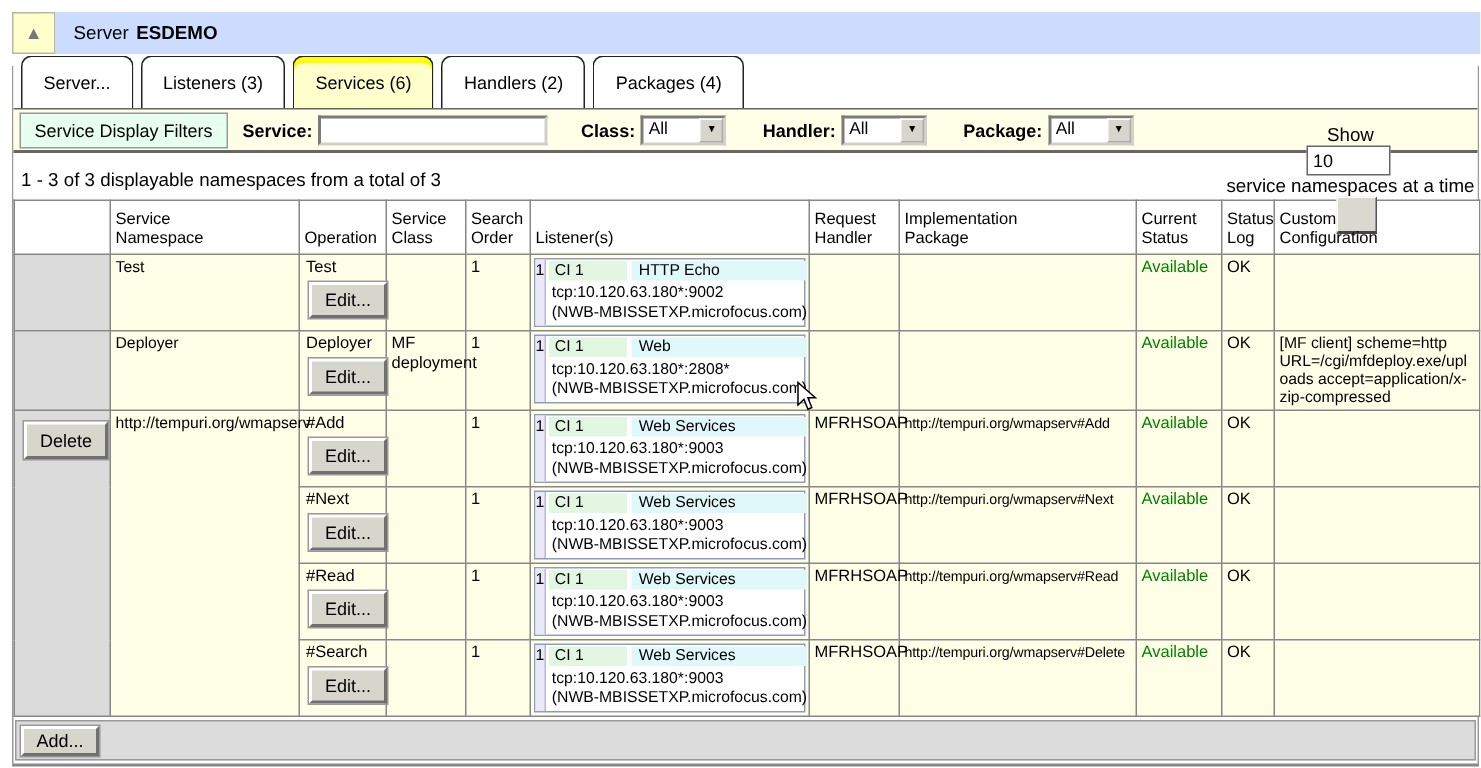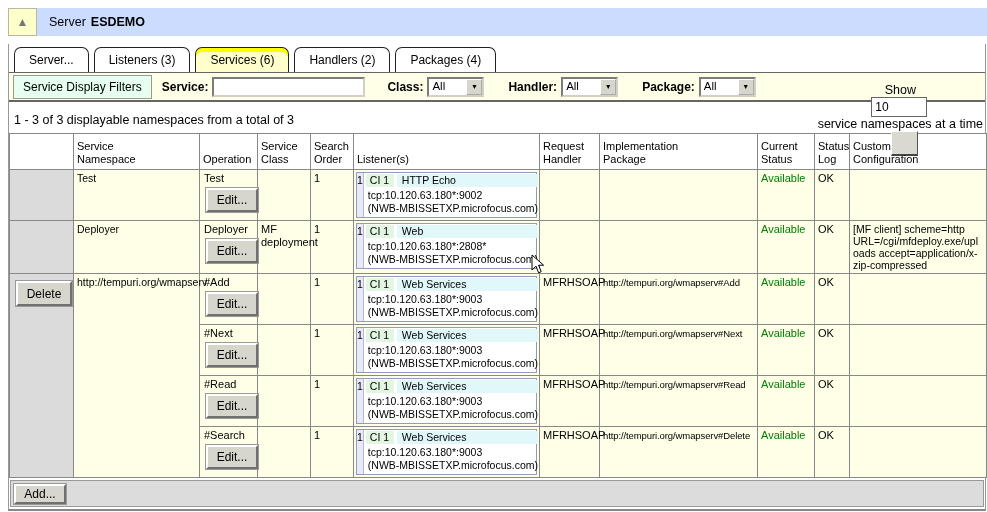--- a/index.html
+++ b/index.html
@@ -10,21 +10,21 @@
   .top-header { position:absolute; left:8px; top:8px; width:979px; height:28px; display:flex; }
   .collapse-box { width:29px; height:28px; background:#FFFFCC; border:1px solid #b9b9a0; display:flex; align-items:center; justify-content:center; color:#777; font-size:12px; }
   .title-bar { flex:1; background:#CBDCFF; display:flex; align-items:center; padding-left:12px; font-size:12.5px; color:#000; gap:5px; }
   .title-bar b { font-weight:bold; }
 
   
   .frame { position:absolute; left:8px; top:44px; width:978px; border-left:1px solid #999; border-right:1px solid #999; border-bottom:2px solid #888; background:#fff; }
 
   
   .tabs-row { height:28px; padding:2px 0 0 5px; background:#fff; display:flex; align-items:flex-end; }
-  .tab { display:inline-flex; align-items:center; height:25px; padding:0 14px; margin-right:5px; border:1px solid #222; border-bottom:none; border-radius:7px 7px 0 0; background:#fff; font-size:12px; cursor:default; }
+  .tab { display:inline-flex; align-items:center; height:35px; padding:0 14px; margin-right:5px; border:1px solid #222; border-bottom:none; border-radius:7px 7px 0 0; background:#fff; font-size:12px; cursor:default; }
   .tab.active { background:#FFFFCC; box-shadow: inset 0 4px 0 0 #FFFF00; }
 
   
   .filter-row { height:30px; background:#FFFFE8; border-top:1px solid #666; border-bottom:2px solid #666; display:flex; align-items:center; padding-left:4px; font-size:12px; }
   .filter-box { background:#E6FFEE; border:1px solid #999; padding:4px 9px; font-size:12px; }
   .flabel { font-weight:bold; font-size:12px; }
   .ml10{margin-left:10px;} .ml4{margin-left:4px;} .ml22{margin-left:22px;} .ml24{margin-left:24px;}
   .text-input { width:153px; height:20px; border:2px inset #d0d0c8; background:#fff; font-family:inherit; font-size:12px; padding:0 3px; }
   .dropdown { display:inline-flex; width:57px; height:20px; border:2px inset #d0d0c8; background:#fff; align-items:stretch; }
   .dd-value { flex:1; font-size:11.5px; padding:1px 0 0 3px; }
@@ -52,21 +52,21 @@
   .btn { font-family:inherit; font-size:12px; color:#000; background:#D6D6CC; border-top:2px solid #fff; border-left:2px solid #fff; border-right:2px solid #707070; border-bottom:2px solid #707070; outline:1px solid #999; cursor:default; }
   .edit-btn { width:52px; height:24px; margin:3px 0 0 3px; }
   .delete-btn { width:56px; height:25px; margin:5px 0 0 3px; }
   .add-btn { width:52px; height:20px; margin:0; }
 
   
   .listener { display:flex; border:1px solid #8f9cc0; background:#fff; height:46px; }
   .l-num { width:16px; background:#E9E9F8; border-right:1px solid #b8b8d8; text-align:center; font-size:10.5px; padding-top:1px; }
   .l-main { flex:1; display:flex; flex-direction:column; }
   .l-head { display:flex; gap:3px; padding:1px 2px; }
-  .l-ci { background:#E2F6E2; padding:0 4px; font-size:10.5px; width:28px; }
+  .l-ci { background:#E2F6E2; padding:0 4px; font-size:10.5px; width:52px; }
   .l-name { background:#E0F8FA; padding:0 5px; font-size:10.5px; flex:1; }
   .l-body { font-size:10.5px; line-height:13px; padding:1px 2px 0 4px; white-space:nowrap; overflow:hidden; }
 
   
   .add-bar { margin:2px 1px 2px 1px; height:27px; background:#DCDCDC; border:1px solid #999; display:flex; align-items:center; padding-left:3px; }
 
   
   .cursor { position:absolute; left:531px; top:254px; width:14px; height:21px; z-index:50; pointer-events:none; }
 </style>
 </head>

